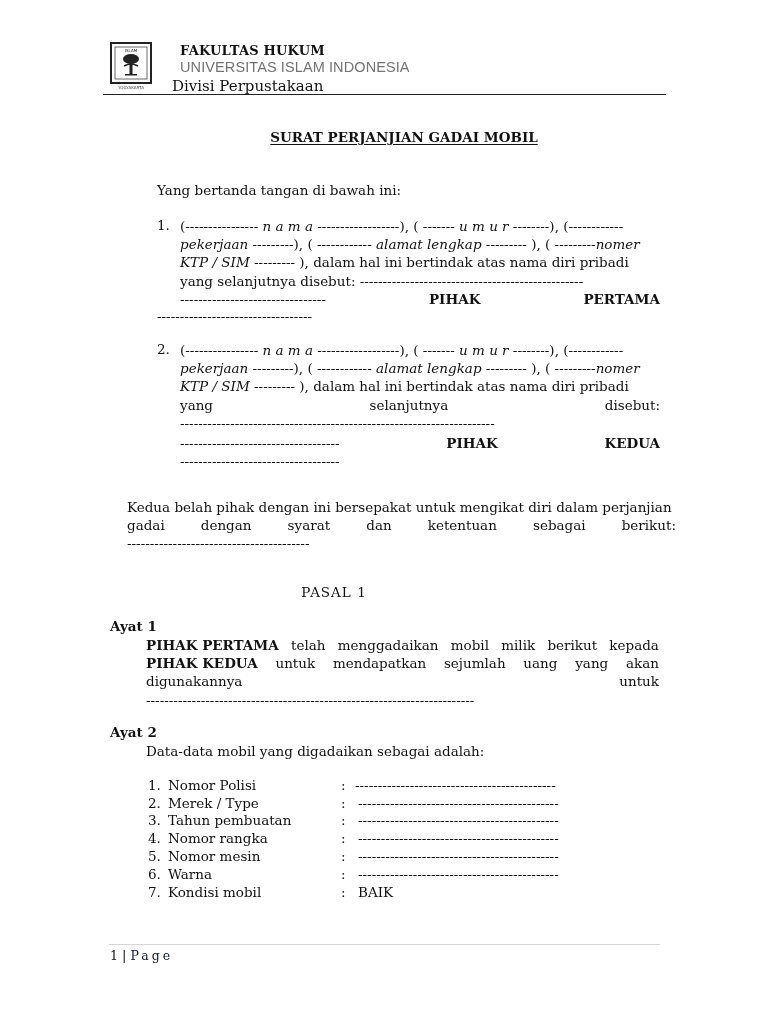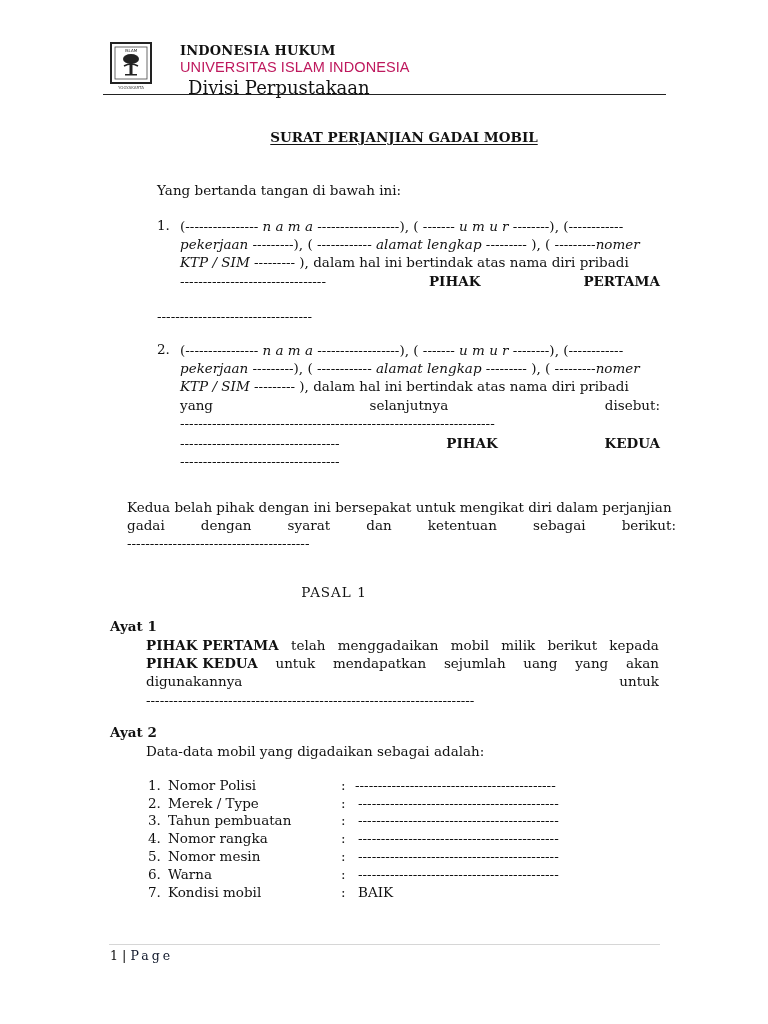--- a/index.html
+++ b/index.html
@@ -7,22 +7,22 @@
       width: 768px; height: 1024px; position: relative; overflow: hidden;
       font-family: "DejaVu Serif", "Liberation Serif", serif;
       color: #111;
     }
     .abs { position: absolute; }
     .serif { font-family: "DejaVu Serif", "Liberation Serif", serif; }
 
     
     .logo { left: 109px; top: 42px; width: 52px; height: 50px; }
     .hdr-fak { left: 180px; top: 43px; font-size: 13px; font-weight: bold; letter-spacing: 0.2px; }
-    .hdr-uni { left: 180px; top: 59px; font-size: 14.5px; color: #be185d; font-family: "Liberation Sans", "DejaVu Sans", sans-serif; letter-spacing: 0.1px; }
-    .hdr-div { left: 188px; top: 77px; font-size: 18px; }
+    .hdr-uni { left: 180px; top: 59px; font-size: 14.5px; color: #737373; font-family: "Liberation Sans", "DejaVu Sans", sans-serif; letter-spacing: 0.1px; }
+    .hdr-div { left: 172px; top: 77px; font-size: 15px; }
     .hdr-rule { left: 103px; top: 94px; width: 563px; height: 0; border-top: 1.5px solid #222; }
 
     .title { left: 0; width: 768px; top: 129px; text-align: center; font-size: 13.5px; font-weight: bold; padding-left: 20px; }
     .title span { text-decoration: underline; text-underline-offset: 2px; }
 
     .p { font-size: 13.5px; line-height: 18px; }
     .intro { left: 157px; top: 181px; }
 
     .num { font-size: 13.5px; }
     .block { width: 480px; font-size: 13.5px; line-height: 18.2px; text-align: justify; }
@@ -54,34 +54,35 @@
     <rect x="2" y="1" width="40" height="40" fill="none" stroke="#222" stroke-width="2"></rect>
     <rect x="6" y="5" width="32" height="32" fill="none" stroke="#444" stroke-width="0.8"></rect>
     <text x="22" y="10" font-size="4" text-anchor="middle" fill="#222" font-family="DejaVu Sans, sans-serif">ISLAM</text>
     <ellipse cx="22" cy="17" rx="8" ry="5" fill="#222"></ellipse>
     <rect x="20.5" y="18" width="3" height="14" fill="#222"></rect>
     <path d="M15 24 Q22 20 29 24" stroke="#222" stroke-width="1.5" fill="none"></path>
     <rect x="16" y="32" width="12" height="1.5" fill="#222"></rect>
     <text x="22" y="47" font-size="4" text-anchor="middle" fill="#444" font-family="DejaVu Sans, sans-serif">YOGYAKARTA</text>
   </svg>
 </div>
-<div class="abs hdr-fak serif">INDONESIA HUKUM</div>
+<div class="abs hdr-fak serif">FAKULTAS HUKUM</div>
 <div class="abs hdr-uni">UNIVERSITAS ISLAM INDONESIA</div>
 <div class="abs hdr-div serif">Divisi Perpustakaan</div>
 <div class="abs hdr-rule"></div>
 
 <div class="abs title"><span>SURAT PERJANJIAN GADAI MOBIL</span></div>
 
 <div class="abs p intro">Yang bertanda tangan di bawah ini:</div>
 
 <div class="abs num" style="left:157px; top:217px;">1.</div>
 <div class="abs block" style="left:180px; top:217px;">
   <span class="line"><span>(---------------- </span><i>n a m a</i><span> ------------------), ( ------- </span><i>u m u r</i><span> --------), (------------</span></span>
   <span class="line"><i>pekerjaan</i><span> ---------), ( ------------ </span><i>alamat lengkap</i><span> --------- ), ( ---------</span><i>nomer</i></span>
   <span class="line"><i>KTP / SIM</i><span> --------- ), dalam hal ini bertindak atas nama diri pribadi</span></span>
+  <span class="line">yang selanjutnya disebut: -------------------------------------------------</span>
   <span class="line just">
       <span>--------------------------------</span>
       <b>PIHAK</b>
       <b>PERTAMA</b>
     </span>
 </div>
 <div class="abs p" style="left:157px; top:307px;">----------------------------------</div>
 
 <div class="abs num" style="left:157px; top:341px;">2.</div>
 <div class="abs block" style="left:180px; top:341px;">

